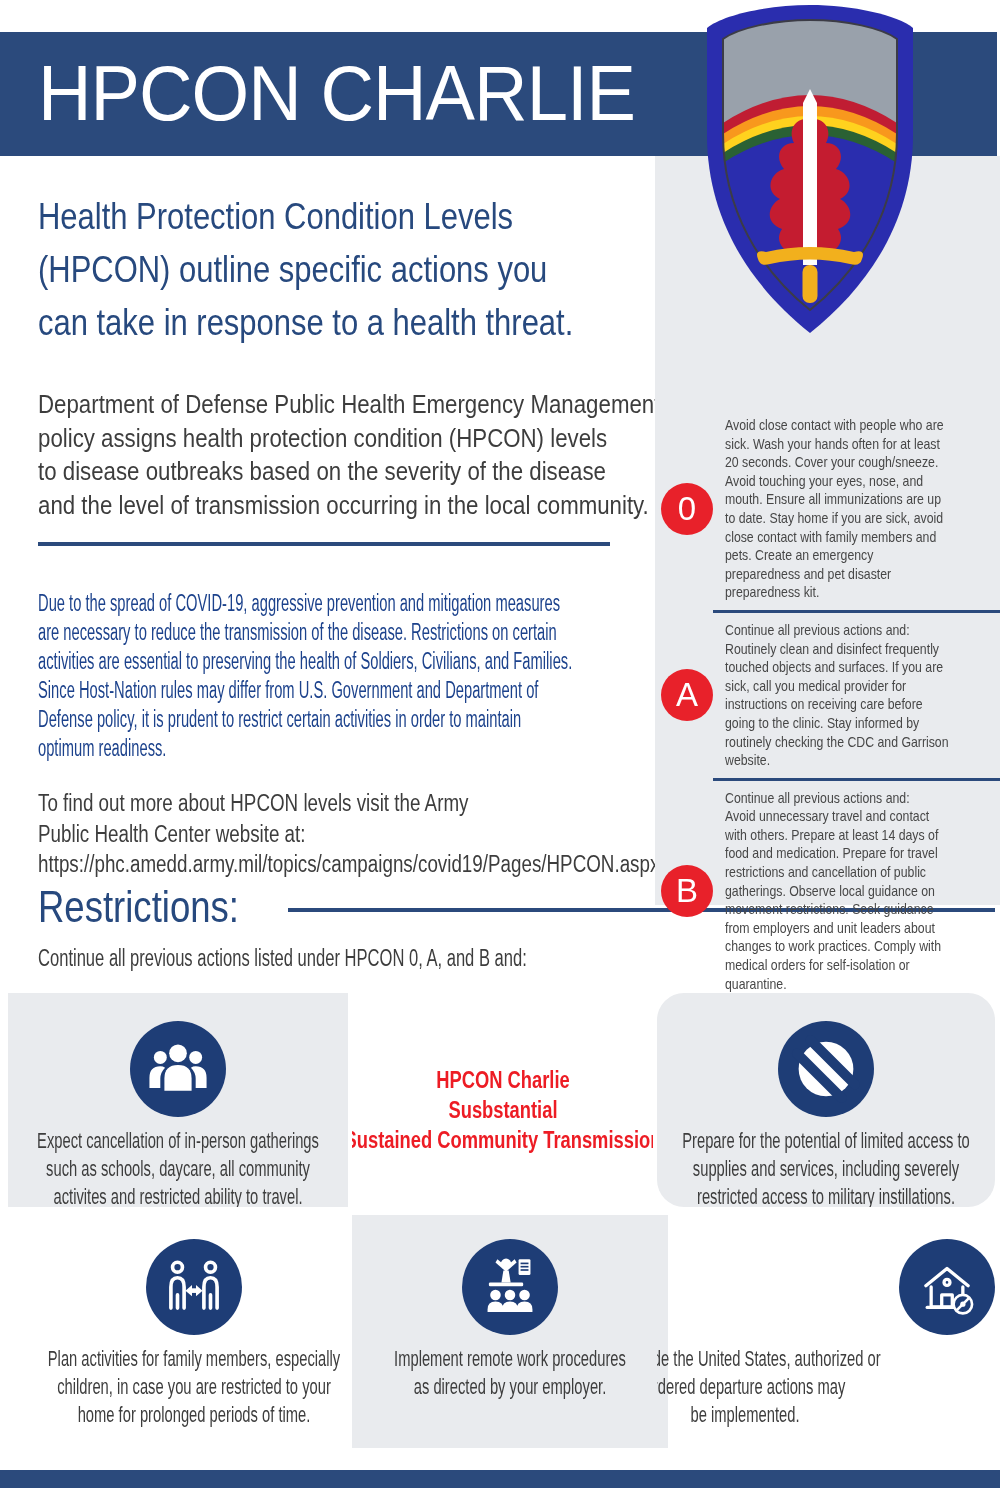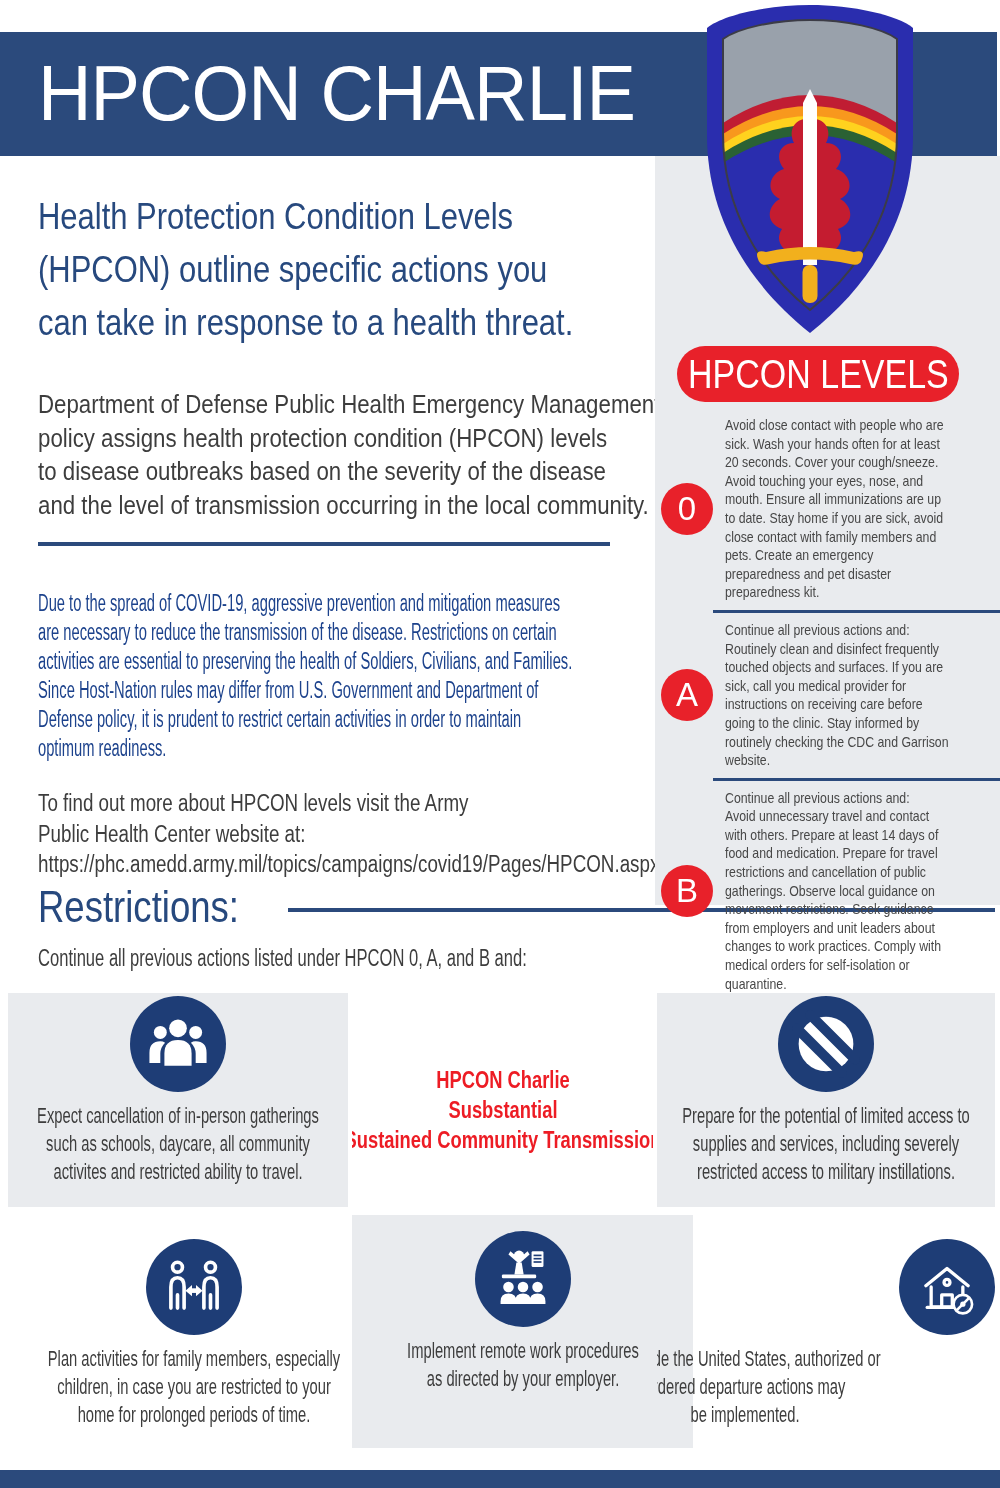--- a/index.html
+++ b/index.html
@@ -62,21 +62,21 @@
     color:#fff;font-size:33px;display:flex;align-items:center;justify-content:center;
   }
   .level-text{
     margin-left:12px;width:340px;color:#474747;font-size:15px;line-height:18.6px;
     transform:scaleX(.82);transform-origin:left center;
   }
   .level-divider{height:3px;background:#2b4a7c;margin-left:58px;}
   
   .cell{
     position:absolute;display:flex;flex-direction:column;align-items:center;
-    padding-top:3px;box-sizing:border-box;overflow:hidden;
+    padding-top:28px;box-sizing:border-box;overflow:hidden;
   }
   .cell.gray{background:#e9ebee;}
   .icon-circle{
     width:96px;height:96px;border-radius:50%;background:#1e3d76;flex:0 0 auto;
     display:flex;align-items:center;justify-content:center;
   }
   .cell-text{
     margin-top:10px;width:500px;text-align:center;color:#3d3d3d;
     font-size:22px;line-height:28px;transform:scaleX(.67);transform-origin:center top;
   }
@@ -135,23 +135,20 @@
 Defense policy, it is prudent to restrict certain activities in order to maintain
 optimum readiness.</div>
 <div class="moreinfo pre">To find out more about HPCON levels visit the Army
 Public Health Center website at:
 https://phc.amedd.army.mil/topics/campaigns/covid19/Pages/HPCON.aspx</div>
 <div class="restrictions-title">Restrictions:</div>
 <div class="restrictions-rule"></div>
 <div class="lead">Continue all previous actions listed under HPCON 0, A, and B and:</div>
 
 <div class="sidebar">
-  <div class="pill">
-    <span>HPCON LEVELS</span>
-  </div>
   <div class="levels">
     <div class="level">
       <div class="level-circle">0</div>
       <div class="level-text pre">Avoid close contact with people who are sick. Wash your hands often for at least 20 seconds. Cover your cough/sneeze. Avoid touching your eyes, nose, and mouth. Ensure all immunizations are up to date. Stay home if you are sick, avoid close contact with family members and pets. Create an emergency preparedness and pet disaster preparedness kit.</div>
     </div>
     <div class="level-divider"></div>
     <div class="level">
       <div class="level-circle">A</div>
       <div class="level-text pre">Continue all previous actions and:
 Routinely clean and disinfect frequently touched objects and surfaces. If you are sick, call you medical provider for instructions on receiving care before going to the clinic. Stay informed by routinely checking the CDC and Garrison website.</div>
@@ -182,21 +179,21 @@
 such as schools, daycare, all community
 activites and restricted ability to travel.</div>
 </div>
 
 <div class="cell highlight-cell" style="left:352px;top:993px;width:301px;height:214px;">
   <div class="highlight-line">HPCON Charlie</div>
   <div class="highlight-line">Susbstantial</div>
   <div class="highlight-line">Sustained Community Transmission</div>
 </div>
 
-<div class="cell gray" style="left:657px;top:993px;width:338px;height:214px;">
+<div class="cell gray" style="left:657px;top:993px;width:338px;height:214px;border-radius:27px;">
   <div class="icon-circle">
     <svg viewBox="0 0 100 100" width="76" height="76">
       <circle cx="50" cy="50" r="36" fill="#ffffff"></circle>
       <g transform="rotate(-45 50 50)" fill="#1e3d76">
         <rect x="31" y="2" width="13" height="96" rx="6.5"></rect>
         <rect x="56" y="2" width="13" height="96" rx="6.5"></rect>
       </g>
     </svg>
   </div>
   <div class="cell-text pre">Prepare for the potential of limited access to
@@ -220,21 +217,21 @@
         <path d="M37 55.5 L47 47 V64 Z"></path>
         <path d="M63 55.5 L53 47 V64 Z"></path>
       </g>
     </svg>
   </div>
   <div class="cell-text pre">Plan activities for family members, especially
 children, in case you are restricted to your
 home for prolonged periods of time.</div>
 </div>
 
-<div class="cell gray" style="left:352px;top:1215px;width:341px;height:233px;padding-top:16px;align-items:center;">
+<div class="cell gray" style="left:352px;top:1215px;width:316px;height:233px;padding-top:24px;align-items:center;">
   <div class="icon-circle">
     <svg viewBox="0 0 100 100" width="66" height="66">
       <g fill="#ffffff">
         <circle cx="44" cy="15" r="8"></circle>
         <path d="M40 25 h8 l3 18 h-14 Z"></path>
         <path d="M44 27 L28 13 L31 8 L46 21 Z"></path>
         <path d="M44 27 L60 13 L57 8 L42 21 Z"></path>
         <rect x="18" y="43" width="52" height="6" rx="2"></rect>
         <rect x="63" y="8" width="18" height="24" rx="2"></rect>
         <circle cx="28" cy="62" r="8"></circle>

